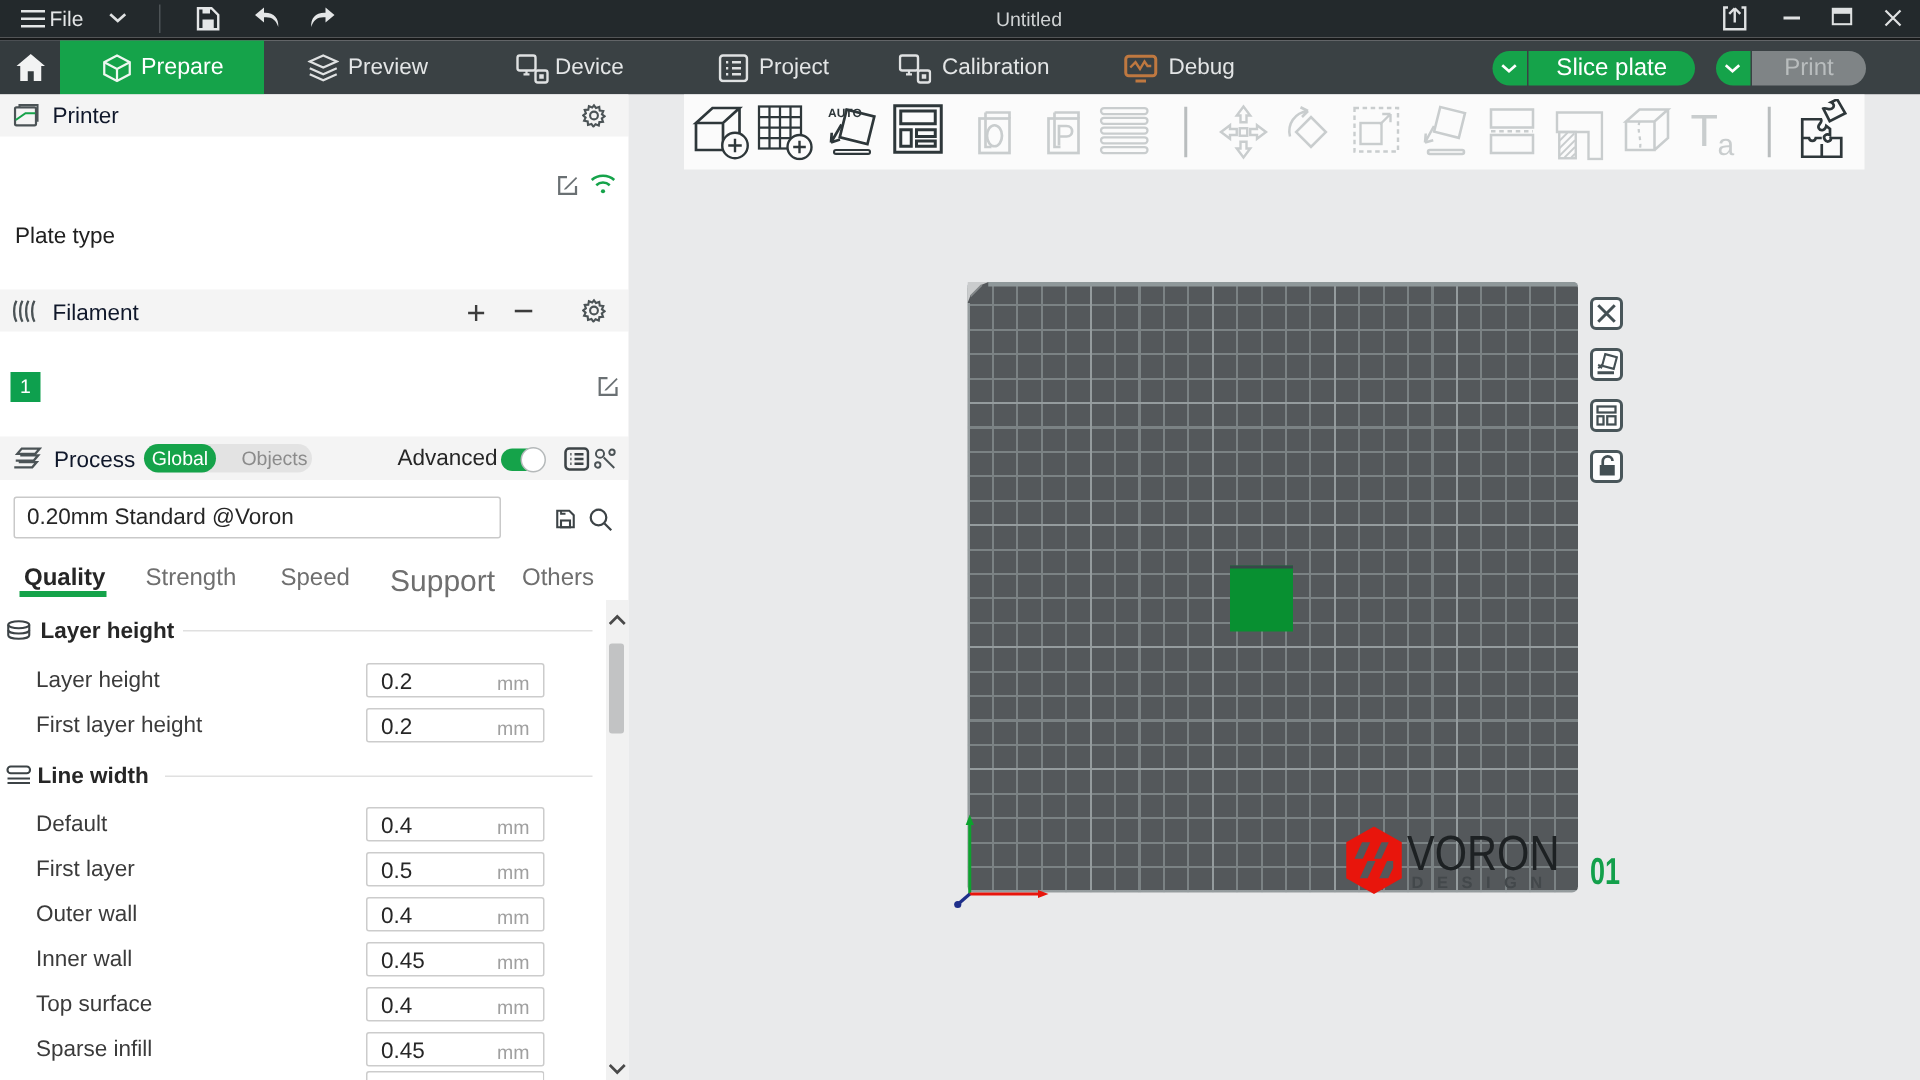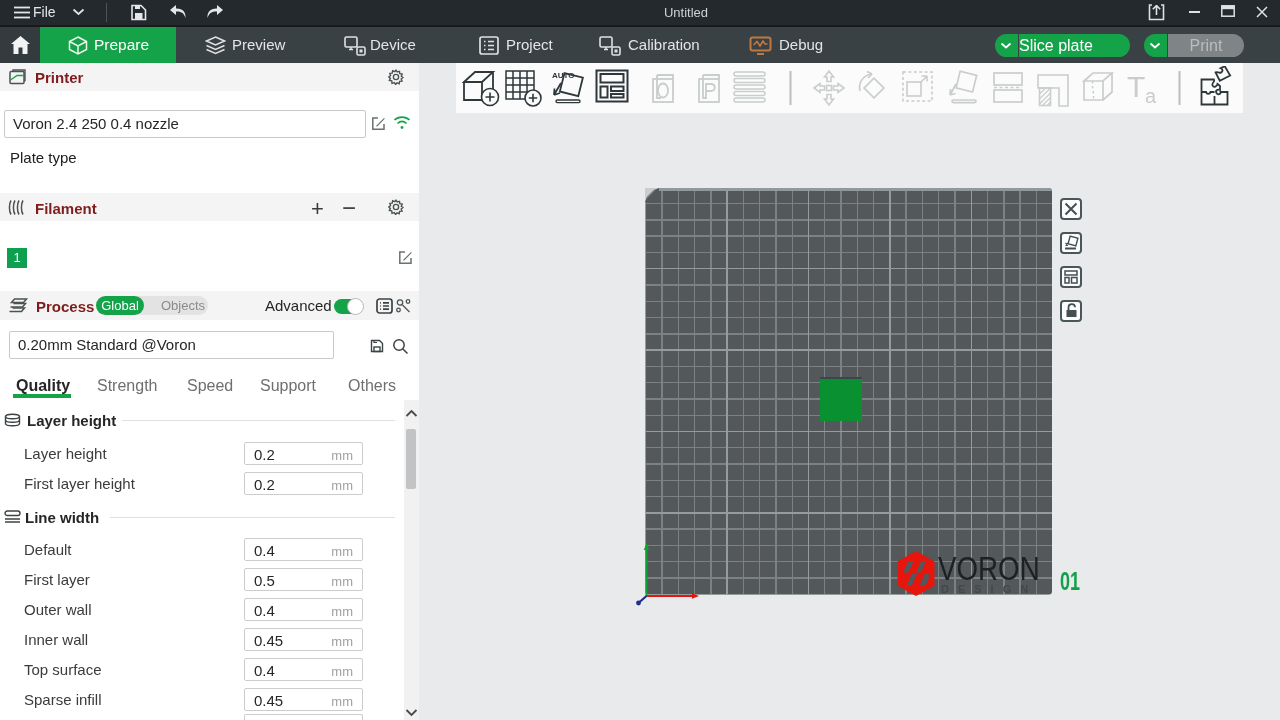--- a/index.html
+++ b/index.html
@@ -18,21 +18,21 @@
   #homebtn { left:0; top:27px; width:40px; height:36px; background:#343b3e; }
   #preparetab { left:40px; top:27px; width:136px; height:36px; background:#15a34a; }
   .tab-label { color:#e3e5e6; font-size:15px; }
 
   
   .pillseg { position:absolute; top:34px; height:23px; }
 
   
   #leftpanel { left:0; top:63px; width:419px; height:657px; background:#ffffff; }
   .phead { position:absolute; left:0; width:419px; background:#f4f4f4; }
-  .ptext { font-size:15px; color:#7f1d1d;font-weight:bold; }
+  .ptext { font-size:15px; color:#0f172a; }
   .combo { position:absolute; background:#fff; border:1px solid #c9c9c9; border-radius:2px; font-size:15px; color:#262626; line-height:26px; padding-left:8px; white-space:nowrap; }
   .row-label { position:absolute; font-size:15px; color:#3b3b3b; white-space:nowrap; }
   .valbox { position:absolute; left:244px; width:119px; height:23px; border:1px solid #cccccc; border-radius:2px; background:#fff; }
   .valbox .v { position:absolute; left:9px; top:3px; font-size:15px; color:#262626; }
   .valbox .u { position:absolute; right:9px; top:5px; font-size:13px; color:#a0a0a0; }
   .grouphead { position:absolute; left:8px; font-size:15px; font-weight:bold; color:#262626; }
   .gline { position:absolute; height:1px; background:#e0e0e0; }
 
   
   #mainbg { left:419px; top:63px; width:861px; height:657px; background:#e9eaeb; }
@@ -148,21 +148,21 @@
     <rect x="1.5" y="1.5" width="20" height="13" rx="2" fill="none" stroke="#bf7840" stroke-width="2"></rect>
     <path d="M4.5 9 L8 5.5 L11 10 L14 5 L16 8 H18.5" fill="none" stroke="#bf7840" stroke-width="1.6"></path>
     <path d="M8 18 H15" stroke="#bf7840" stroke-width="2"></path>
   </svg>
   <div class="abs tab-label" style="left:779px;top:36px">Debug</div>
 
   <div class="pillseg" style="left:995px;width:23px;background:#15a34a;border-radius:11.5px 0 0 11.5px"></div>
   <svg class="abs" style="left:1000px;top:42px" width="12" height="8" viewBox="0 0 12 8">
       <path d="M1.5 1.5 L6 5.5 L10.5 1.5" fill="none" stroke="#fff" stroke-width="1.8"></path>
     </svg>
-  <div class="pillseg" style="left:1019px;width:111px;background:#15a34a;border-radius:0 11.5px 11.5px 0;color:#fff;font-size:16px;line-height:23px">Slice plate</div>
+  <div class="pillseg" style="left:1019px;width:111px;background:#15a34a;border-radius:0 11.5px 11.5px 0;color:#fff;font-size:16px;text-align:center;line-height:23px">Slice plate</div>
 
   <div class="pillseg" style="left:1144px;width:23px;background:#15a34a;border-radius:11.5px 0 0 11.5px"></div>
   <svg class="abs" style="left:1149px;top:42px" width="12" height="8" viewBox="0 0 12 8">
       <path d="M1.5 1.5 L6 5.5 L10.5 1.5" fill="none" stroke="#fff" stroke-width="1.8"></path>
     </svg>
   <div class="pillseg" style="left:1168px;width:76px;background:#7f8486;border-radius:0 11.5px 11.5px 0;color:#b9bdbe;font-size:16px;text-align:center;line-height:23px">Print</div>
 
   <div class="abs" id="leftpanel"></div>
 
   <div class="phead" style="top:63px;height:28px"></div>
@@ -172,21 +172,20 @@
     <path d="M1.5 11 L8 6.5 H14.5" fill="none" stroke="#15a34a" stroke-width="1.4"></path>
   </svg>
   <div class="abs ptext" style="left:35px;top:69px">Printer</div>
   <svg class="abs gear" style="left:388px;top:69px" width="16" height="16" viewBox="0 0 16 16">
     <g fill="none" stroke="#4b5356" stroke-width="1.4">
       <circle cx="8" cy="8" r="2.6"></circle>
       <path d="M8 1.2 L9.3 3 L11.5 2.3 L11.8 4.7 L14.2 5 L13.3 7.2 L15 8.5 L13.2 9.9 L14 12.2 L11.6 12.4 L11.2 14.7 L9 13.8 L7.6 15.5 L6.3 13.6 L4 14.3 L3.8 11.9 L1.4 11.5 L2.4 9.4 L0.8 8 L2.6 6.6 L1.8 4.3 L4.2 4.1 L4.6 1.8 L6.8 2.7 Z"></path>
     </g>
   </svg>
 
-  <div class="combo" style="left:4px;top:110px;width:362px;height:28px">Voron 2.4 250 0.4 nozzle</div>
   <svg class="abs" style="left:371px;top:116px" width="15" height="15" viewBox="0 0 15 15">
     <path d="M7 2 H1.8 V13.2 H13 V8" fill="none" stroke="#6a7073" stroke-width="1.5"></path>
     <path d="M5.5 9.5 L13 2 L13.8 2.8 L6.5 10.2 L5 10.5 Z" fill="#6a7073"></path>
   </svg>
   <svg class="abs" style="left:393px;top:115px" width="18" height="15" viewBox="0 0 18 15">
     <g fill="none" stroke="#15a34a" stroke-width="1.7">
       <path d="M1.5 5 C5.5 1.2 12.5 1.2 16.5 5"></path>
       <path d="M4.5 8.5 C7.2 6 10.8 6 13.5 8.5"></path>
     </g>
     <circle cx="9" cy="12.5" r="1.4" fill="#15a34a"></circle>
@@ -255,21 +254,21 @@
     <path d="M4 1.5 L4 3.5 L7 3.5" fill="none" stroke="#3c4346" stroke-width="1.2"></path>
   </svg>
   <svg class="abs" style="left:392px;top:338px" width="17" height="17" viewBox="0 0 17 17">
     <circle cx="7" cy="7" r="5.2" fill="none" stroke="#3c4346" stroke-width="1.5"></circle>
     <path d="M11 11 L15.5 15.5" stroke="#3c4346" stroke-width="1.5"></path>
   </svg>
 
   <div class="abs" style="left:16px;top:377px;font-size:16px;font-weight:bold;color:#262626">Quality</div>
   <div class="abs" style="left:97px;top:377px;font-size:16px;color:#6f6f6f">Strength</div>
   <div class="abs" style="left:187px;top:377px;font-size:16px;color:#6f6f6f">Speed</div>
-  <div class="abs" style="left:260px;top:377px;font-size:16px;color:#6f6f6f">Support</div>
+  <div class="abs" style="left:260px;top:377px;font-size:20px;color:#6f6f6f">Support</div>
   <div class="abs" style="left:348px;top:377px;font-size:16px;color:#6f6f6f">Others</div>
   <div class="abs" style="left:13px;top:394px;width:58px;height:3.5px;background:#15a34a"></div>
 
   <svg class="abs" style="left:4px;top:413px" width="17" height="14" viewBox="0 0 17 14">
     <g fill="none" stroke="#3c4346" stroke-width="1.4">
       <ellipse cx="8.5" cy="3.5" rx="7" ry="2.3"></ellipse>
       <path d="M1.5 3.5 V7 C1.5 8.3 4.6 9.3 8.5 9.3 C12.4 9.3 15.5 8.3 15.5 7 V3.5"></path>
       <path d="M1.5 7 V10.5 C1.5 11.8 4.6 12.8 8.5 12.8 C12.4 12.8 15.5 11.8 15.5 10.5 V7"></path>
     </g>
   </svg>

